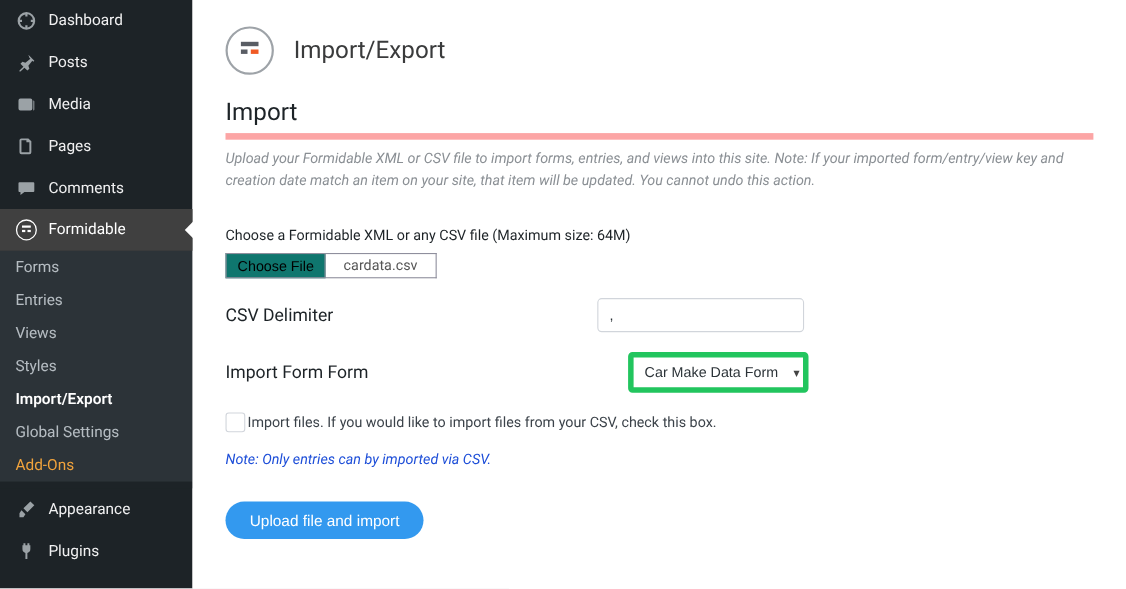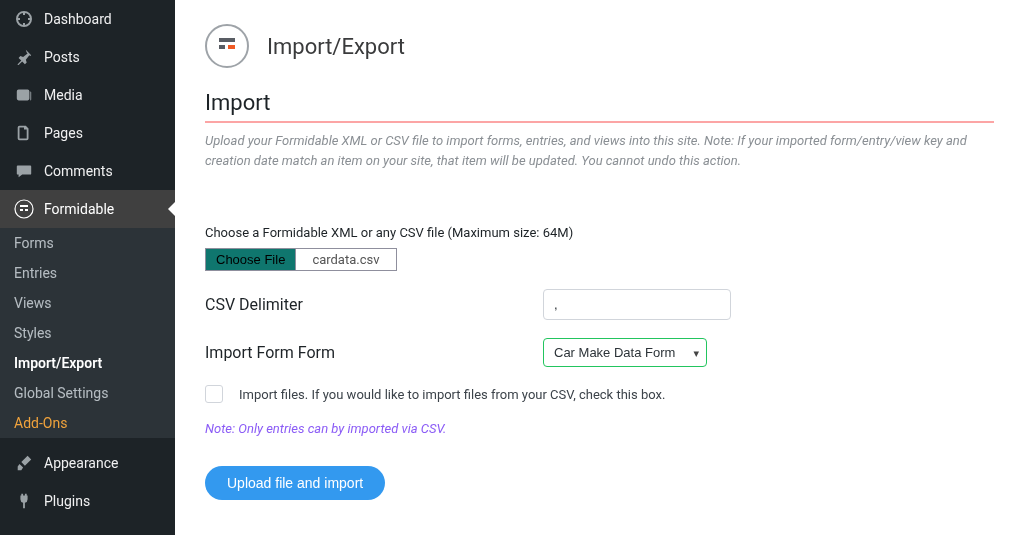--- a/index.html
+++ b/index.html
@@ -96,23 +96,23 @@
       font-size: 22px;
       font-weight: 400;
       color: #1d2327;
       margin-bottom: 6px;
     }
     .section-desc {
       color: #8a8f94;
       font-style: italic;
       font-size: 13px;
       line-height: 1.5;
-      border-top: 2px solid #fca5a5;
+      border-top: 6px solid #fca5a5;
       padding-top: 8px;
-      margin-bottom: 55px;
+      margin-bottom: 33px;
     }
     .field-label {
       font-size: 16px;
       color: #1d2327;
       font-style: normal;
       font-weight: 400;
     }
     .field-note {
       color: #1d2327;
     }
@@ -151,58 +151,59 @@
       width: 188px;
       padding: 7px 10px;
       border: 1px solid #d1d5db;
       border-radius: 4px;
       font-size: 13px;
       color: #2c3338;
     }
     .select-input {
       width: 164px;
       padding: 6px 22px 6px 10px;
-      border: 1px solid #22c55e;
+      border: 5px solid #22c55e;
       border-radius: 4px;
       font-size: 13px;
       color: #2c3338;
       background: #fff;
       appearance: none;
       position: relative;
+      margin-left: 28px;
     }
     .select-wrap {
       position: relative;
       display: inline-block;
     }
     .select-wrap::after {
       content: "▾";
       position: absolute;
       right: 8px;
       top: 50%;
       transform: translateY(-50%);
       pointer-events: none;
       color: #444;
       font-size: 11px;
     }
     .checkbox-row {
       display: flex;
       align-items: center;
-      gap: 16px;
+      gap: 2px;
       margin-bottom: 18px;
     }
     .checkbox {
       width: 18px; height: 18px;
       border: 1px solid #d1d5db;
       border-radius: 3px;
       background: #fff;
       cursor: pointer;
     }
     .note {
       font-style: italic;
-      color: #8b5cf6;
+      color: #1d4ed8;
       font-size: 13px;
       margin-bottom: 30px;
     }
     .submit-btn {
       background: #3399ef;
       color: #fff;
       border: none;
       padding: 9px 22px;
       border-radius: 18px;
       font-size: 14px;

